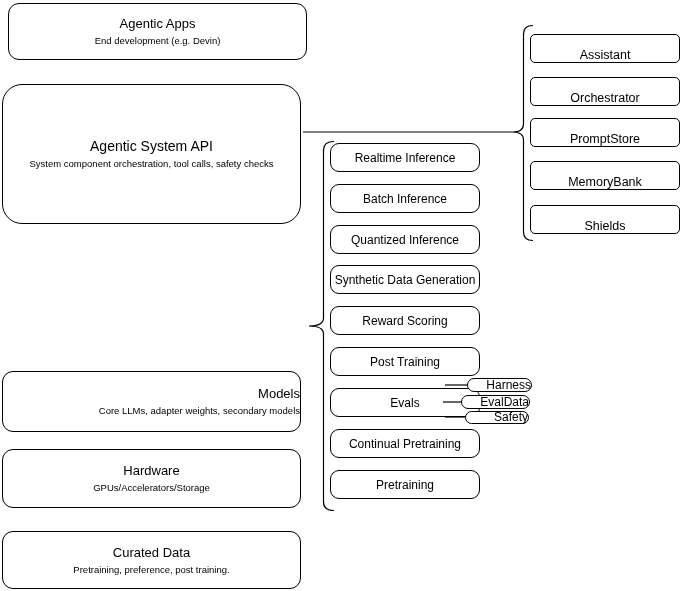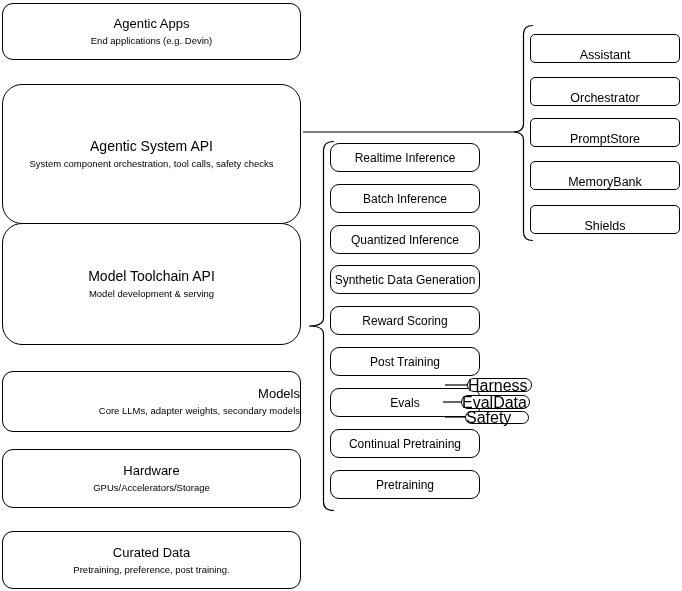--- a/index.html
+++ b/index.html
@@ -23,22 +23,22 @@
   .big .node-title{font-size:14px;line-height:17px;}
   .node-subtitle{font-size:9.5px;line-height:12px;margin-top:3px;}
   .mid-node{left:330px;width:150px;height:29px;border-radius:9px;font-size:12px;}
   .right-node{left:530px;width:150px;height:29px;border-radius:5px;font-size:12.5px;justify-content:flex-end;}
   .tag-oval{
     position:absolute;
     box-sizing:border-box;
     background:#fff;
     border:1px solid #000;
     border-radius:8px;
-    display:flex;align-items:center;justify-content:flex-start;
-    font-size:16px;line-height:11px;
+    display:flex;align-items:center;justify-content:flex-end;
+    font-size:12px;line-height:11px;
     z-index:3;
     text-align:center;
   }
   .connector-layer{position:absolute;left:0;top:0;z-index:2;pointer-events:none;}
   .connector-layer path, .connector-layer line{stroke:#000;stroke-width:1.2;fill:none;}
 </style>
 </head>
 <body>
 
 <div class="canvas">
@@ -49,34 +49,30 @@
 
     <line x1="303" y1="132" x2="512.5" y2="132"></line>
 
     <path d="M 334 141.5 Q 323.5 141.5 323.5 150 L 323.5 318 Q 323.5 326 309 326 Q 323.5 326 323.5 334 L 323.5 502 Q 323.5 510.5 334 510.5"></path>
 
     <line x1="445" y1="385" x2="470" y2="385"></line>
     <line x1="443" y1="402" x2="464" y2="402"></line>
     <line x1="445" y1="417" x2="468" y2="417"></line>
   </svg>
 
-  <div class="node left-node" style="top:3px;height:57px;">
+  <div class="node left-node" style="top:3px;height:57px;margin-left:6px;">
     <div class="node-title">Agentic Apps</div>
-    <div class="node-subtitle">End applications (e.g. Devin)</div>
+    <div class="node-subtitle">End development (e.g. Devin)</div>
   </div>
 
   <div class="node left-node big" style="top:84px;height:140px;">
     <div class="node-title">Agentic System API</div>
     <div class="node-subtitle">System component orchestration, tool calls, safety checks</div>
   </div>
 
-  <div class="node left-node big" style="top:223px;height:122px;">
-    <div class="node-title">Model Toolchain API</div>
-    <div class="node-subtitle">Model development &amp; serving</div>
-  </div>
 
   <div class="node left-node" style="top:371px;height:61px;align-items:flex-end;">
     <div class="node-title">Models</div>
     <div class="node-subtitle">Core LLMs, adapter weights, secondary models</div>
   </div>
 
   <div class="node left-node" style="top:449px;height:59px;">
     <div class="node-title">Hardware</div>
     <div class="node-subtitle">GPUs/Accelerators/Storage</div>
   </div>

